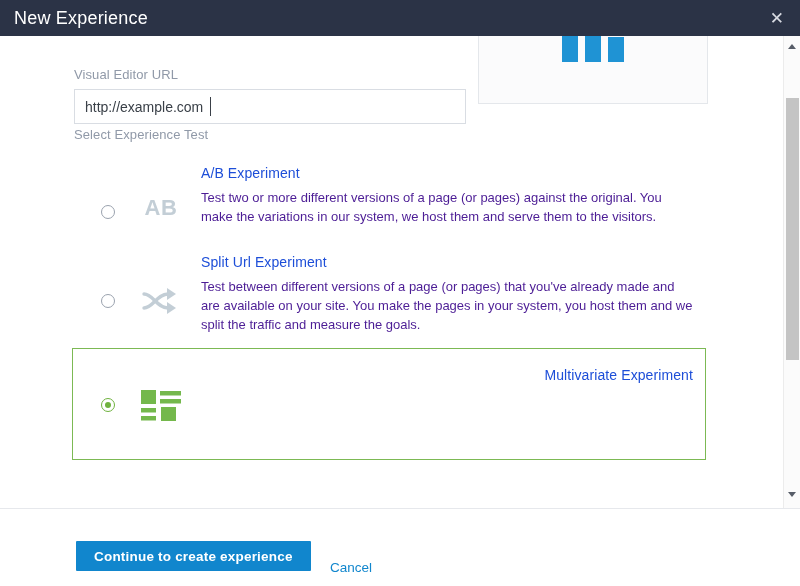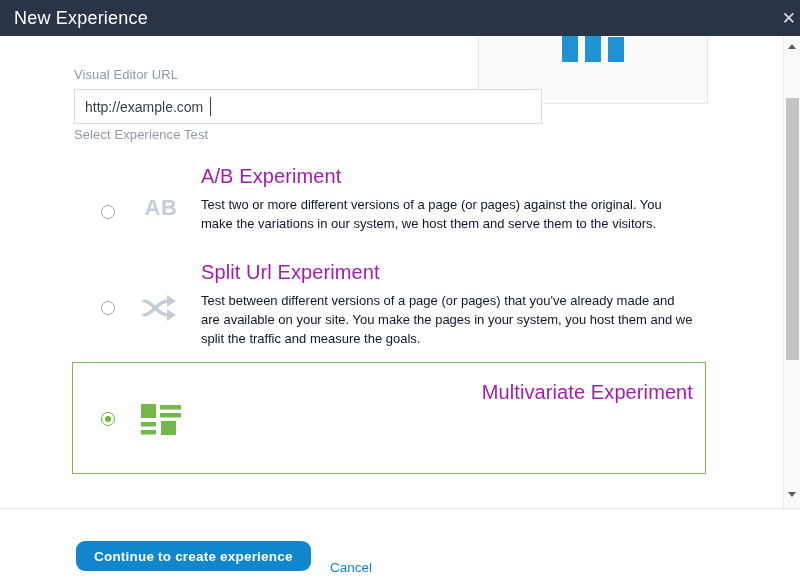--- a/index.html
+++ b/index.html
@@ -28,21 +28,21 @@
   .titlebar {
     position: absolute;
     top: 0; left: 0;
     width: 800px;
     height: 36px;
     background: #2b3346;
     display: flex;
     align-items: center;
     justify-content: space-between;
     box-sizing: border-box;
-    padding: 0 0 0 14px;
+    padding: 0 12px 0 14px;
   }
   .titlebar-title {
     color: #ffffff;
     font-size: 18px;
     font-weight: 400;
     letter-spacing: .2px;
     line-height: 1;
   }
   .close-icon {
     color: #d8dbe2;
@@ -76,21 +76,21 @@
     top: 31px;
     width: 392px;
   }
   .field-label {
     font-size: 13px;
     color: #9099a8;
     margin-bottom: 7px;
     letter-spacing: .1px;
   }
   .text-input {
-    width: 468px;
+    width: 392px;
     height: 35px;
     box-sizing: border-box;
     border: 1px solid #d9dde3;
     background: #ffffff;
     font-family: "Liberation Sans", sans-serif;
     font-size: 14px;
     color: #3a4048;
     padding: 0 10px;
     outline: none;
     border-radius: 0;
@@ -204,30 +204,30 @@
   .ab-glyph {
     font-size: 22px;
     font-weight: bold;
     color: #c3ced6;
     letter-spacing: .5px;
     font-family: "Liberation Sans", sans-serif;
   }
 
   .opt-text { flex: 1 1 auto; padding-left: 10px; }
   .opt-title {
-    font-size: 20px;
-    color: #a21caf;
+    font-size: 14px;
+    color: #1d4ed8;
     font-weight: 400;
     margin: 0 0 7px 0;
     letter-spacing: .1px;
   }
   .opt-desc {
     font-size: 13px;
     line-height: 19px;
-    color: #0f172a;
+    color: #4c1d95;
     margin: 0;
     max-width: 492px;
   }
 
   
   .footer {
     position: absolute;
     left: 0;
     top: 508px;
     width: 800px;
@@ -243,21 +243,21 @@
     height: 30px;
     padding: 0 18px;
     background: #1186cd;
     color: #ffffff;
     border: none;
     font-family: "Liberation Sans", sans-serif;
     font-size: 13.5px;
     font-weight: bold;
     letter-spacing: .2px;
     cursor: pointer;
-    border-radius: 9px;
+    border-radius: 1px;
   }
   .btn-link {
     position: absolute;
     left: 330px;
     top: 51px;
     color: #1186cd;
     font-size: 13.5px;
     text-decoration: none;
     cursor: pointer;
   }

